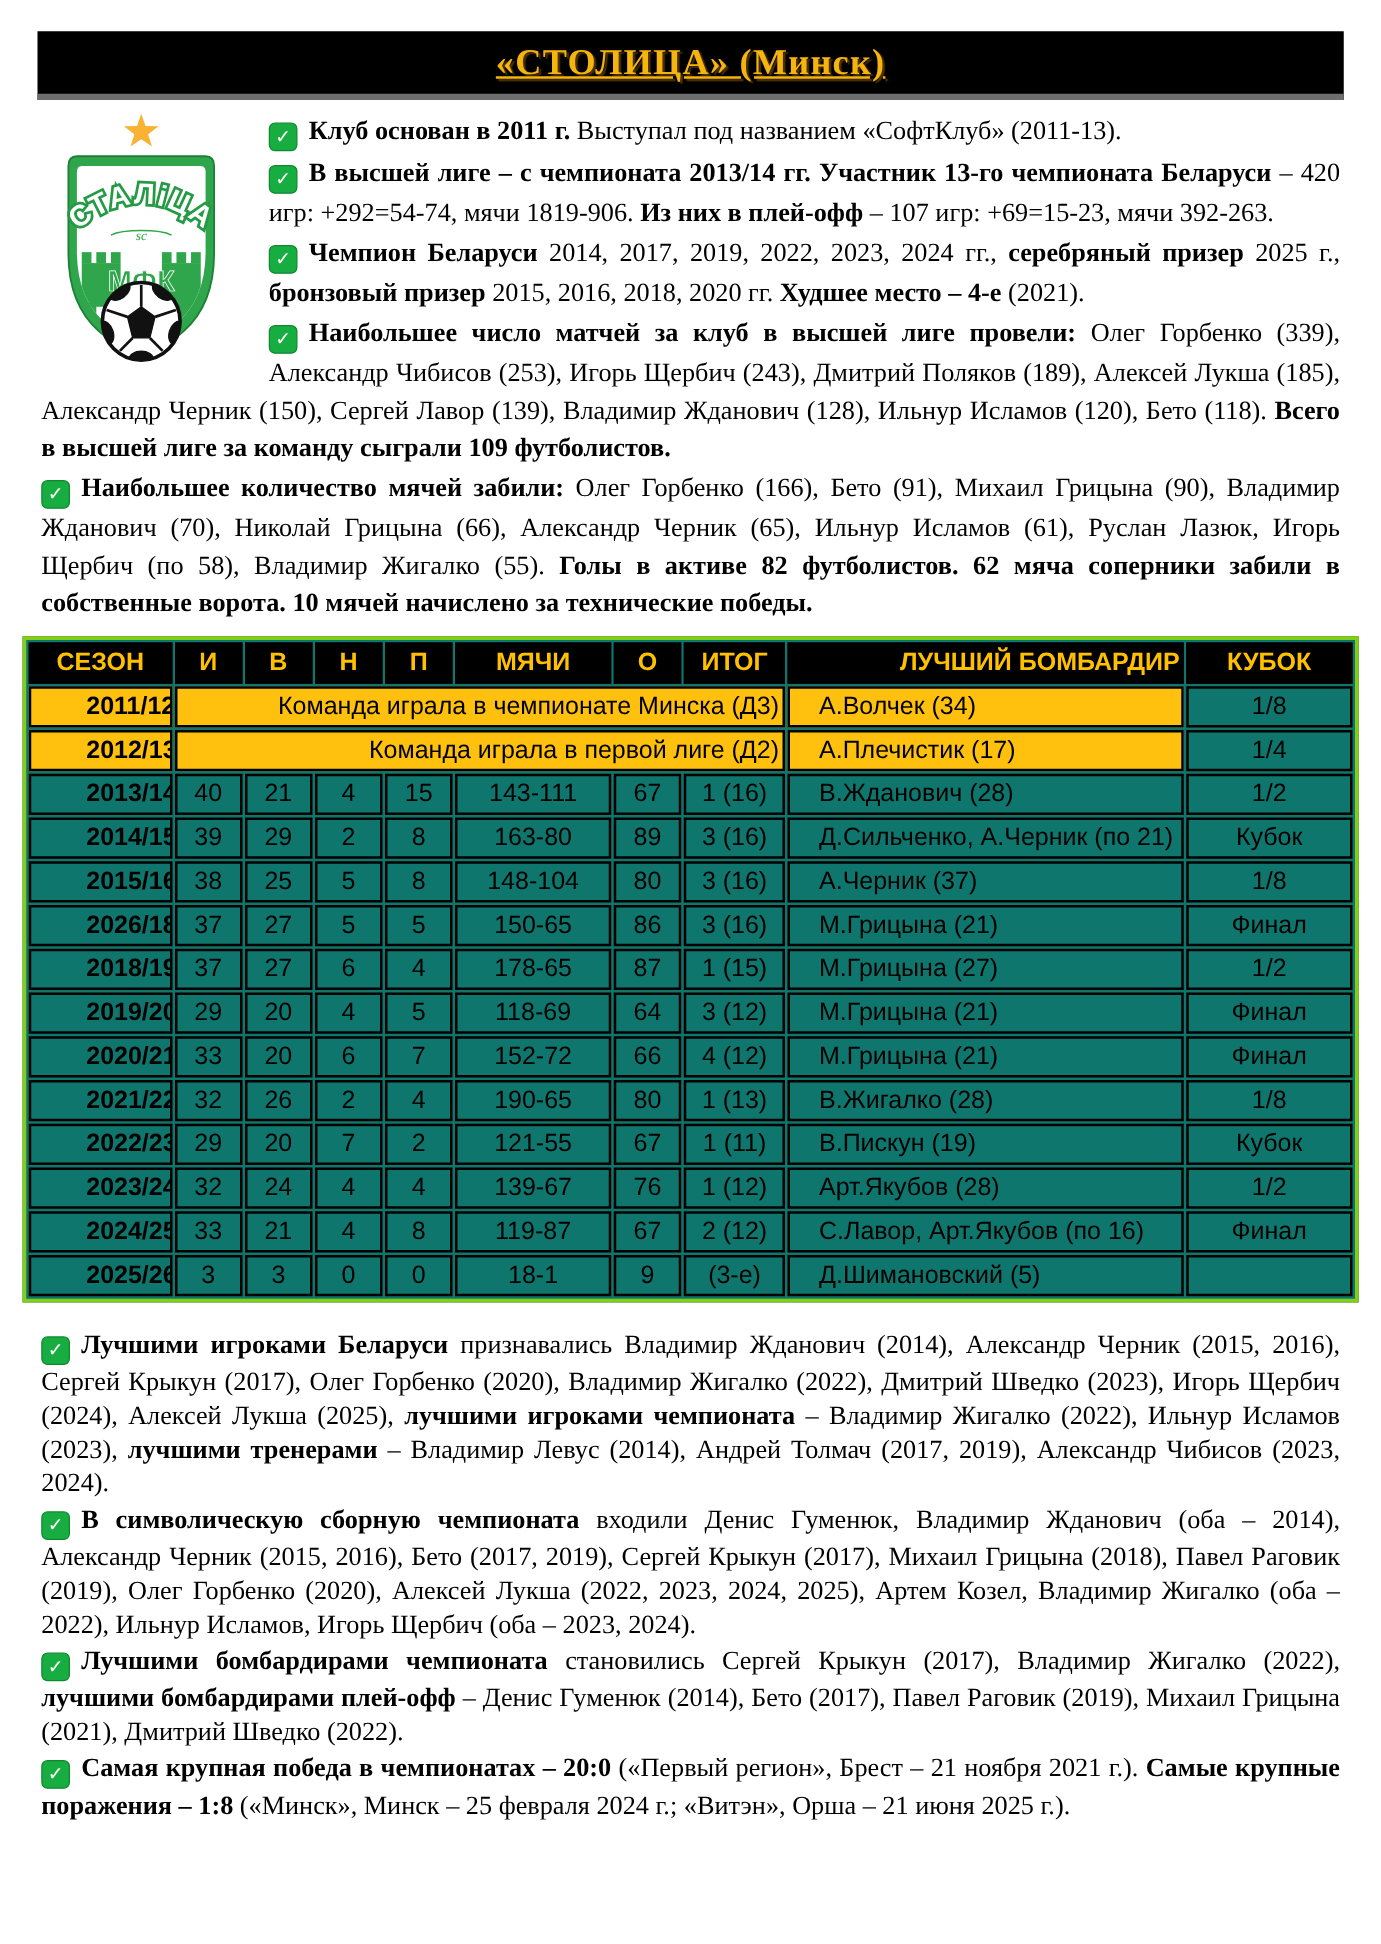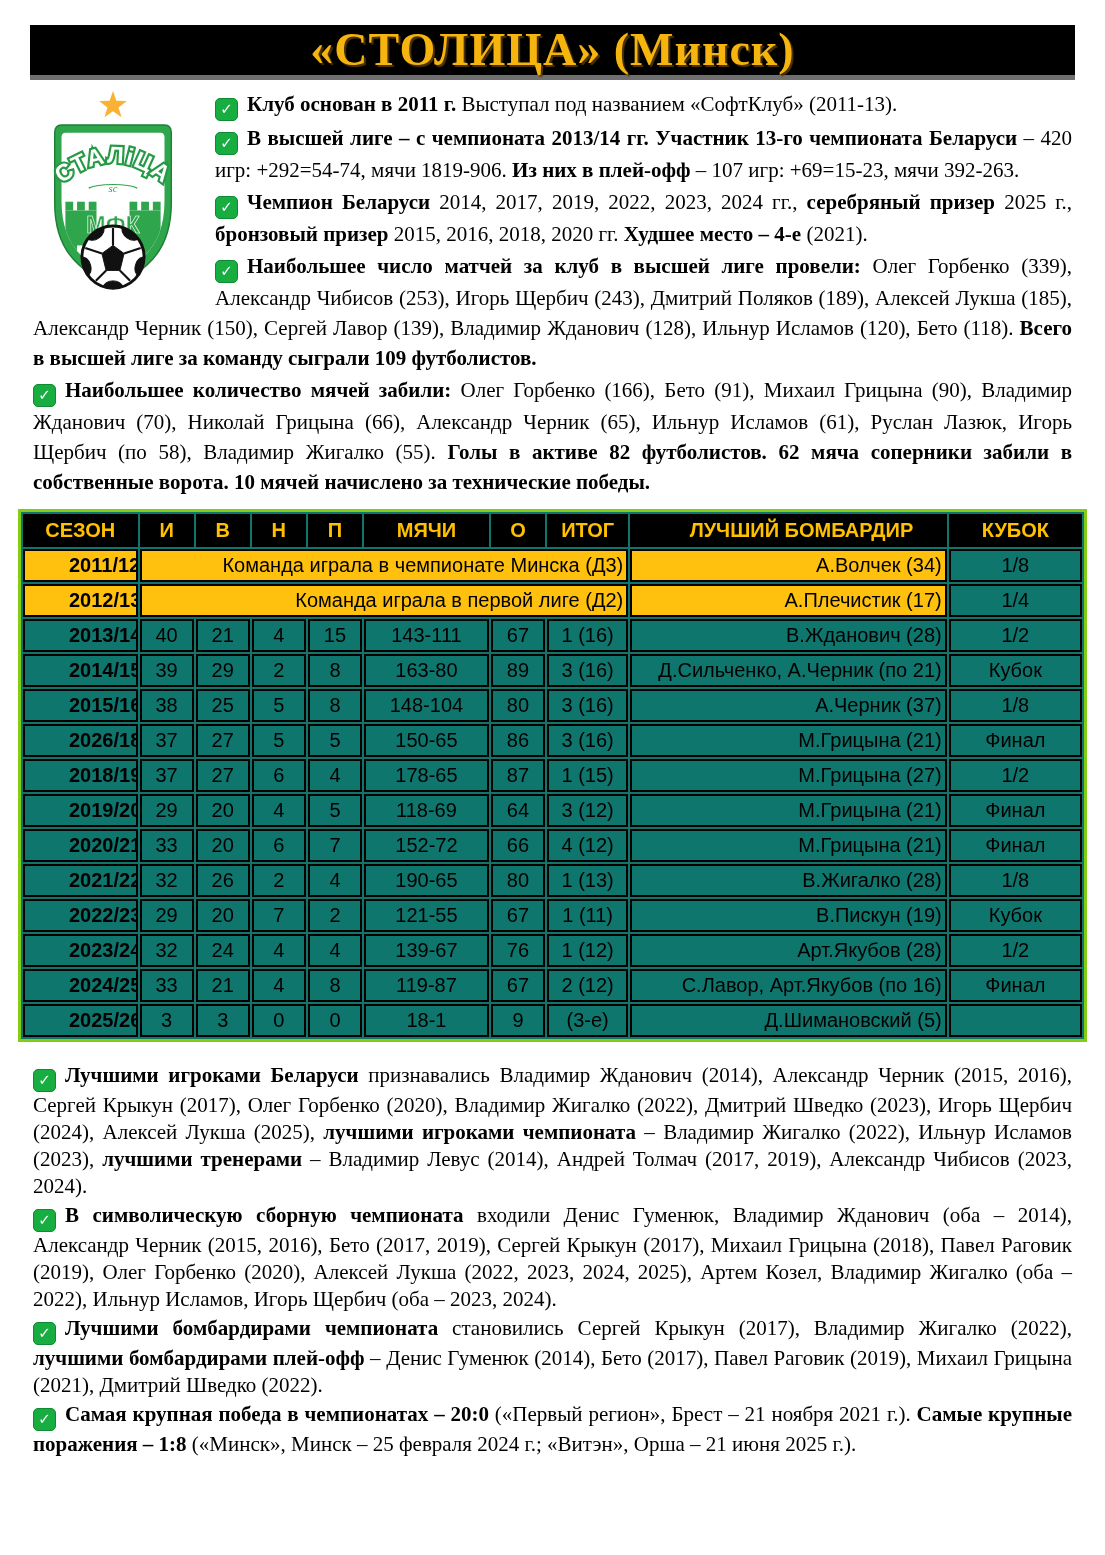--- a/index.html
+++ b/index.html
@@ -2,23 +2,23 @@
 <html><head>
 <meta charset="utf-8">
 <style>
   html,body{margin:0;padding:0;background:#ffffff;}
   body{width:1105px;min-height:1555px;color:#000;
        font-family:"Liberation Serif","DejaVu Serif",serif;}
 
   
   .title-bar{margin:25px 30px 0 30px;background:#000;height:50px;
              border-bottom:5px solid #6f6f6f;text-align:center;}
-  .title-bar .title-text{display:inline-block;font-size:46px;line-height:50px;
+  .title-bar .title-text{display:inline-block;font-size:29px;line-height:50px;
              font-weight:bold;color:#F6B40E;letter-spacing:1px;
-             text-shadow:2px 2px 1px rgba(90,60,0,.85);}
+             text-shadow:2px 2px 1px rgba(90,60,0,.85);text-decoration:underline;}
 
   
   .content{padding:8px 33px 0 33px;}
   .para{text-align:justify;font-size:21px;line-height:30px;margin:1px 0 2px 0;}
   .bottom .para{line-height:27px;margin:0 0 2px 0;}
   .para b{font-weight:bold;}
   .check{display:inline-block;width:21px;height:21px;background:#17AD40;
          border:1px solid #0F8A31;border-radius:5px;color:#fff;font-size:15px;
          line-height:20px;text-align:center;font-weight:bold;margin-right:9px;
          vertical-align:-3px;font-family:"DejaVu Sans",sans-serif;}
@@ -27,24 +27,24 @@
   .crest{float:left;width:152px;height:204px;margin:2px 26px 2px 4px;}
   .crest svg{display:block;width:100%;height:100%;}
 
   
   .table-wrap{margin:10px 18px 12px 18px;clear:both;}
   table.season-table{width:100%;border-collapse:separate;border-spacing:2px;
         border:3px solid #84cc16;background:#0f766e;table-layout:fixed;
         font-family:"Liberation Sans","DejaVu Sans",sans-serif;font-size:20px;}
   .season-table th{background:#000;color:#FFC000;font-weight:bold;
         padding:4px 2px;text-align:center;border:1px solid #000;overflow:hidden;}
-  .season-table th.left{text-align:center;padding-left:28px;}
+  .season-table th.left{text-align:right;padding-left:28px;}
   .season-table td{border:2px solid #000;text-align:center;padding:1px 3px;
         height:27px;overflow:hidden;white-space:nowrap;}
-  .season-table td.left{text-align:right;padding-left:11px;}
+  .season-table td.left{text-align:left;padding-left:23px;}
   .season-table td.season{font-weight:bold;padding-left:44px;}
   .season-table td.gold{background:#FFC10D;}
   .season-table td.note{font-weight:normal;text-align:right;}
 
   .clear{clear:both;}
 </style>
 </head>
 <body>
 
 <div class="title-bar">

